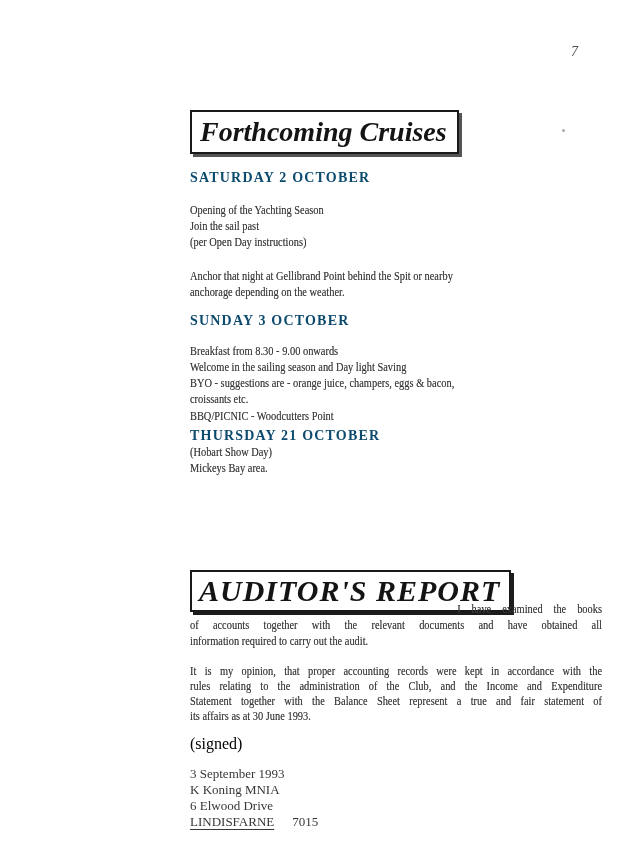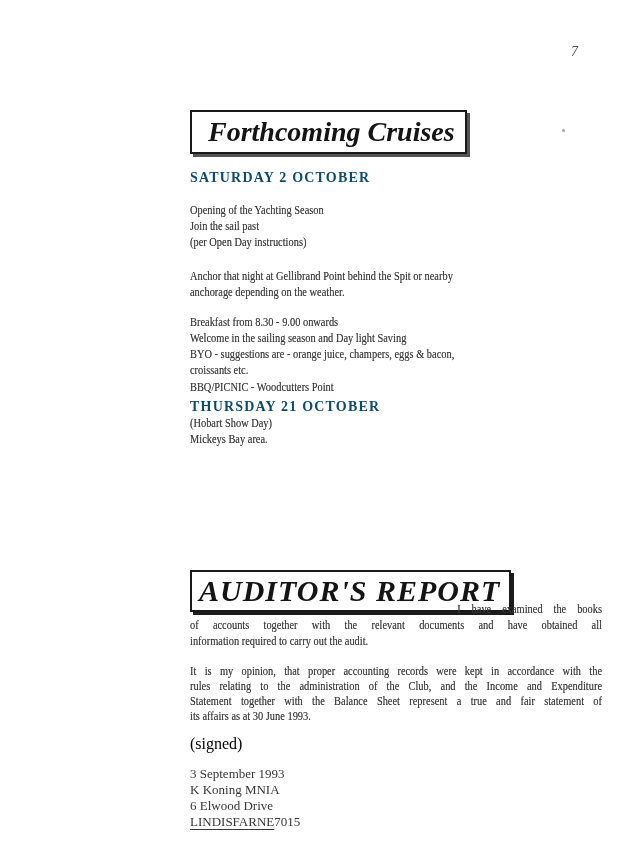--- a/index.html
+++ b/index.html
@@ -30,21 +30,21 @@
     display: inline-block;
     border: 2px solid #1a1a1a;
     background: #ffffff;
     font-weight: bold;
     font-style: italic;
     color: #141414;
     white-space: nowrap;
   }
   .title-box.cruises {
     top: 110px;
-    padding: 3px 10px 4px 16px;
+    padding: 3px 10px 4px 8px;
     font-size: 28px;
     line-height: 33px;
     box-shadow: 3px 3px 0 #555555;
   }
   .title-box.auditor {
     top: 570px;
     padding: 2px 9px 3px 7px;
     font-size: 30px;
     line-height: 33px;
     letter-spacing: 1px;
@@ -131,21 +131,21 @@
     top: 766px;
     font-size: 13px;
     line-height: 16px;
     color: #373737;
   }
   .sig-suburb {
     text-decoration: underline;
     text-decoration-thickness: 1px;
     text-underline-offset: 3px;
   }
-  .sig-postcode { }
+  .sig-postcode { margin-left: 18px; }
 </style>
 </head>
 <body>
 
 <div class="sheet">
 
   <div class="page-number">7</div>
 
   <div class="title-box cruises">
     <span>Forthcoming Cruises</span>
@@ -155,20 +155,21 @@
 
   <div class="cruise-col">
 
     <div class="sec-heading">SATURDAY 2 OCTOBER</div>
     <div class="body-para mt16">Opening of the Yachting Season
 Join the sail past
 (per Open Day instructions)</div>
     <div class="body-para mt18">Anchor that night at Gellibrand Point behind the Spit or nearby
 anchorage depending on the weather.</div>
 
+    <div class="sec-heading mt13">SUNDAY 3 OCTOBER</div>
     <div class="body-para mt14">Breakfast from 8.30 - 9.00 onwards
 Welcome in the sailing season and Day light Saving
 BYO - suggestions are - orange juice, champers, eggs &amp; bacon,
 croissants etc.</div>
 
     <div class="body-para mt1">BBQ/PICNIC - Woodcutters Point</div>
 
     <div class="sec-heading mt12">THURSDAY 21 OCTOBER</div>
     <div class="body-para mt0">(Hobart Show Day)</div>
 

